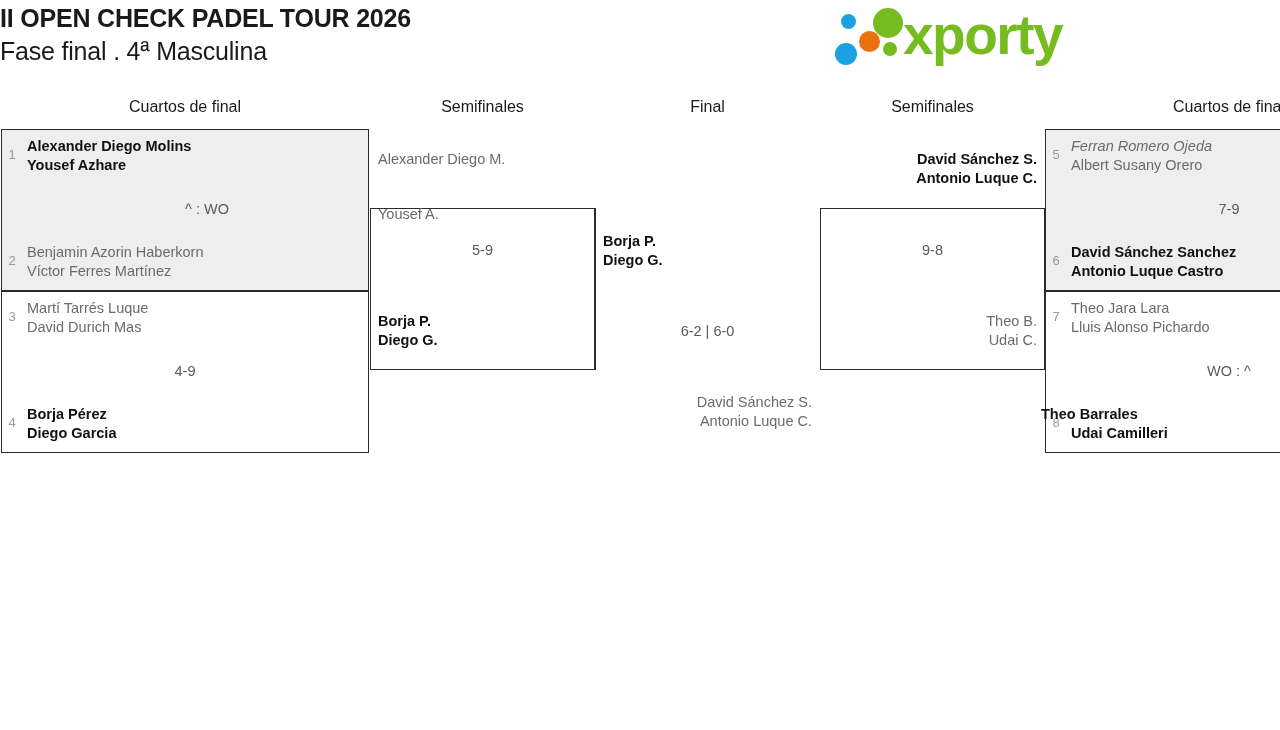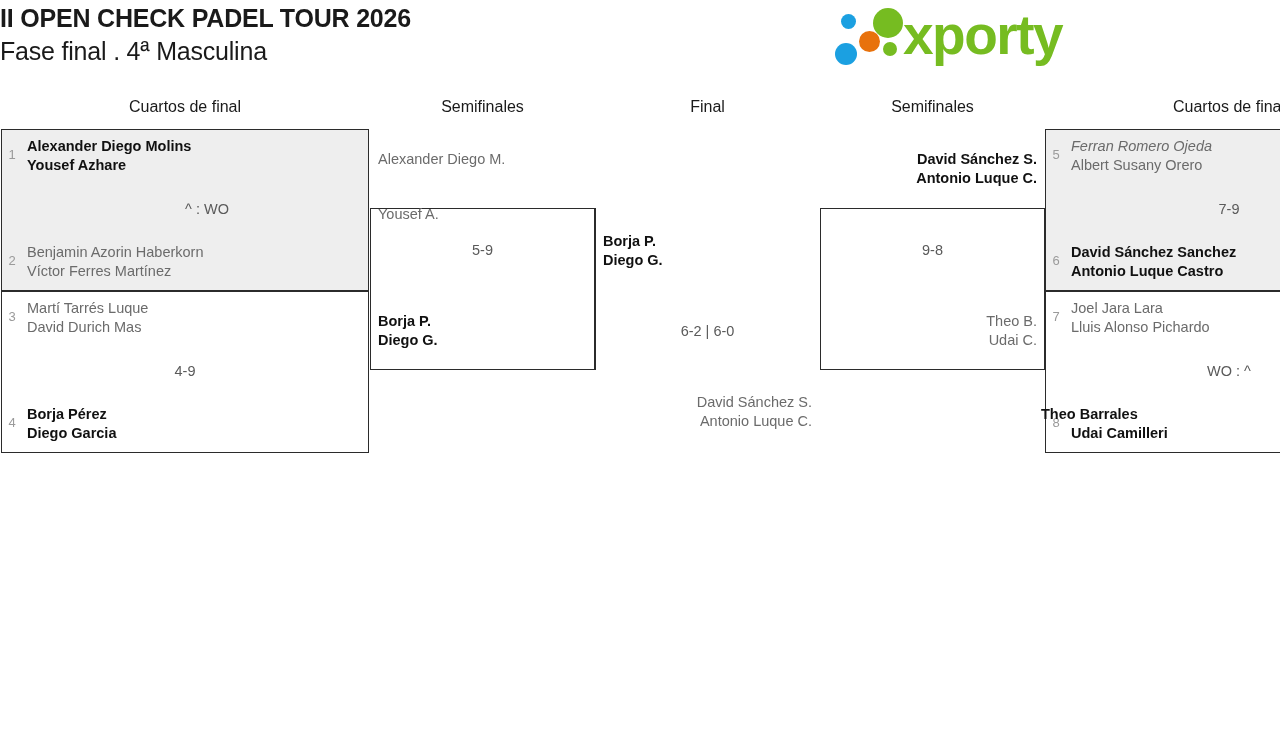--- a/index.html
+++ b/index.html
@@ -242,21 +242,21 @@
 
     <div class="score center" style="left:1045px; top:112px; width:368px;">7-9</div>
 
     <div class="seed" style="left:1049px; top:165px;">6</div>
     <div class="team winner" style="left:1071px; top:155px;">David Sánchez Sanchez</div>
     <div class="team winner" style="left:1071px; top:174px;">Antonio Luque Castro</div>
 
     <div class="match-box" style="left:1045px; top:203px; width:368px; height:162px;">
     </div>
     <div class="seed" style="left:1049px; top:221px;">7</div>
-    <div class="team loser" style="left:1071px; top:211px;">Joel Jara Lara</div>
+    <div class="team loser" style="left:1071px; top:211px;">Theo Jara Lara</div>
     <div class="team loser" style="left:1071px; top:230px;">Lluis Alonso Pichardo</div>
 
     <div class="score center" style="left:1045px; top:274px; width:368px;">WO : ^</div>
 
     <div class="seed" style="left:1049px; top:327px;">8</div>
     <div class="team winner" style="left:1041px; top:317px;">Theo Barrales</div>
     <div class="team winner" style="left:1071px; top:336px;">Udai Camilleri</div>
 
   </div>
 </div>

